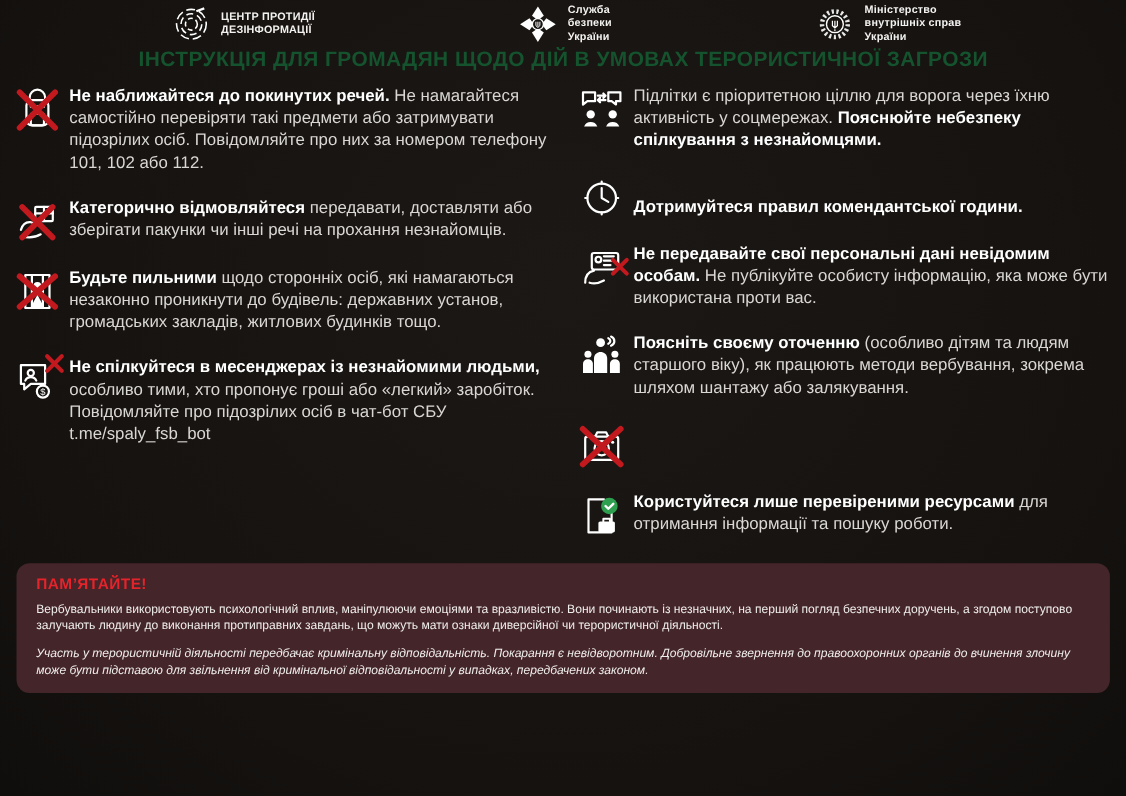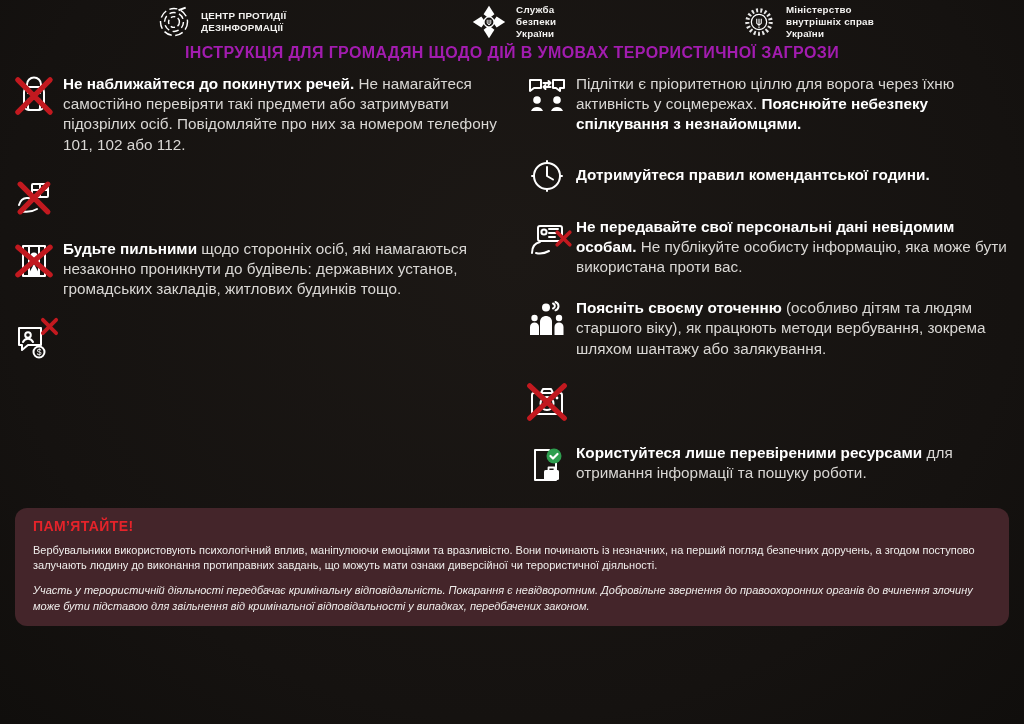--- a/index.html
+++ b/index.html
@@ -14,28 +14,28 @@
 
   
   .header{height:56px;display:flex;align-items:center;justify-content:space-between;
           padding:4px 150px 0 156px;box-sizing:border-box;}
   .logo{display:flex;align-items:center;gap:9px;}
   .logo svg{display:block;}
   .logo-text{font-size:9.8px;font-weight:bold;color:#f3f2f0;line-height:1.2;letter-spacing:.2px;}
   .logo-text.caps{text-transform:uppercase;}
 
   
-  .title{flex:0 0 auto;text-align:center;color:#a21caf;font-weight:800;font-size:16px;
+  .title{flex:0 0 auto;text-align:center;color:#14532d;font-weight:800;font-size:19px;
          letter-spacing:.4px;margin:4px 0 10px;}
 
   
   .main{flex:1 1 auto;display:grid;grid-template-columns:1fr 1fr;column-gap:30px;
         padding:2px 14px 0 14px;}
   .item{display:flex;margin-bottom:21px;}
-  .item.vcenter{align-items:center;}
+  .item.vcenter{align-items:flex-end;}
   .icon-wrap{position:relative;flex:0 0 40px;width:40px;height:40px;margin:2px 9px 0 0;}
   .icon-wrap svg.ic{width:40px;height:40px;display:block;}
   .ic{stroke:#fff;fill:none;stroke-width:2;stroke-linecap:round;stroke-linejoin:round;}
   .xm{position:absolute;stroke:#c2191f;stroke-width:4.6;stroke-linecap:round;}
   .xm-full{inset:-3px;width:46px;height:46px;}
   .xm-sm{width:19px;height:19px;top:-5px;right:-5px;}
   .xm-mid{width:21px;height:21px;top:9px;right:-7px;}
   .item-text{margin:0;font-size:15.3px;line-height:1.32;color:#d9d7d4;}
   .item-text strong, .seg-b{color:#ffffff;font-weight:700;}
 
@@ -125,20 +125,21 @@
         <div class="icon-wrap">
           <svg class="ic" viewBox="0 0 40 40">
             <rect x="18" y="6" width="16" height="13" rx="1"></rect>
             <path d="M26 6v13M18 12h16"></path>
             <path d="M5 27c1.5-5 5-7.5 9-7l9 2.5M6 33c6 1.5 12 1 17-2"></path>
           </svg>
           <svg class="xm xm-full" viewBox="0 0 40 40">
               <path d="M8 8L32 32M32 8L8 32" fill="none"></path>
             </svg>
         </div>
+        <p class="item-text"><span class="seg-b">Категорично відмовляйтеся</span><span class="seg-r"> передавати, доставляти або зберігати пакунки чи інші речі на прохання незнайомців.</span></p>
       </div>
 
       <div class="item">
         <div class="icon-wrap">
           <svg class="ic" viewBox="0 0 40 40">
             <rect x="9" y="5" width="22" height="30"></rect>
             <path d="M15 5v30M25 5v30"></path>
             <circle cx="20" cy="15" r="3.6" fill="#fff" stroke="none"></circle>
             <path d="M13.5 35l6.5-12 6.5 12z" fill="#fff" stroke="none"></path>
           </svg>
@@ -155,20 +156,21 @@
             <path d="M5 6h22v17H14l-6 5v-5H5z"></path>
             <circle cx="14" cy="13" r="2.8"></circle>
             <path d="M9 20a5.5 5.5 0 0 1 10 0"></path>
             <circle cx="25" cy="30" r="5.5"></circle>
             <text x="25" y="33" font-size="8.5" fill="#fff" stroke="none" text-anchor="middle" font-family="Liberation Sans, sans-serif">$</text>
           </svg>
           <svg class="xm xm-sm" viewBox="0 0 40 40">
               <path d="M6 6L34 34M34 6L6 34" fill="none" stroke-width="8"></path>
             </svg>
         </div>
+        <p class="item-text"><span class="seg-b">Не спілкуйтеся в месенджерах із незнайомими людьми,</span><span class="seg-r"> особливо тими, хто пропонує гроші або «легкий» заробіток. Повідомляйте про підозрілих осіб в чат-бот СБУ t.me/spaly_fsb_bot</span></p>
       </div>
 
 
     </div>
 
     <div class="col">
 
       <div class="item">
         <div class="icon-wrap">
           <svg class="ic" viewBox="0 0 40 40" stroke-width="1.8">

